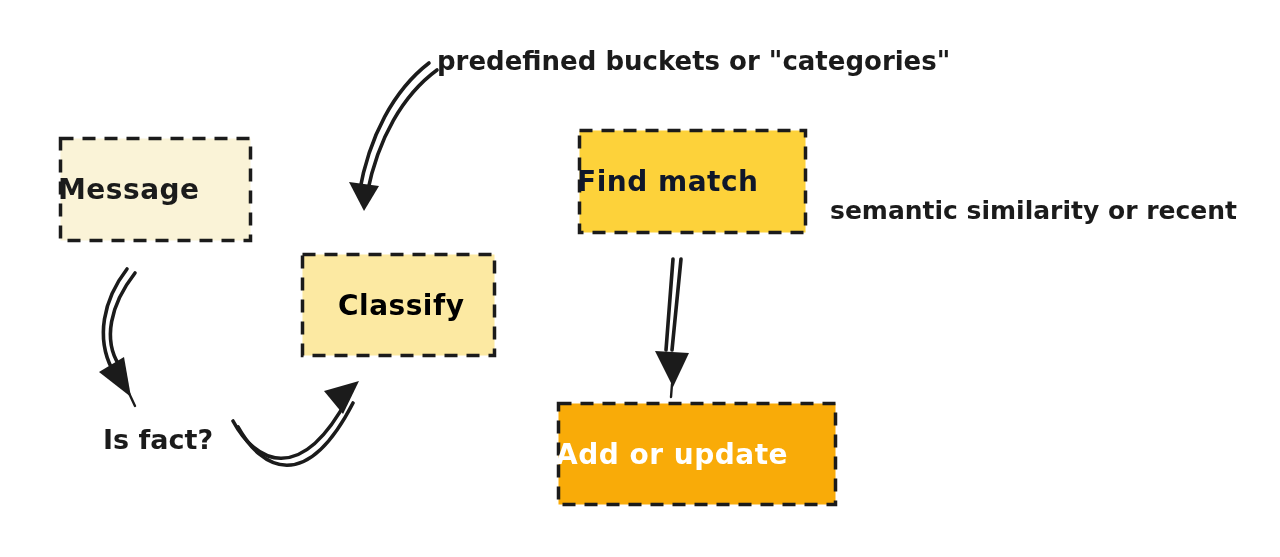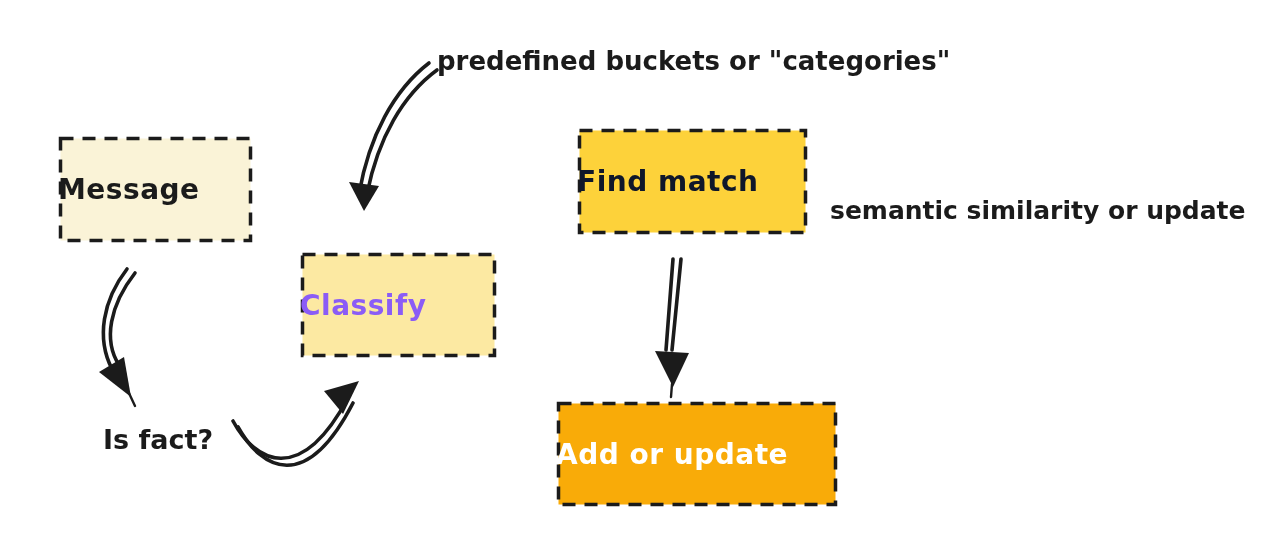--- a/index.html
+++ b/index.html
@@ -87,36 +87,36 @@
     <svg class="node-border" viewBox="0 0 195 107">
       <rect x="2.5" y="2.5" width="190" height="102" stroke-width="3.5" stroke-dasharray="13 9" style="fill: rgb(250, 243, 215); stroke: rgb(27, 27, 27);"></rect>
     </svg>
     <span class="node-label" style="color: rgb(27, 27, 27);">Message</span>
   </div>
 
   <div class="node" style="left:300px; top:252px; width:197px; height:106px;">
     <svg class="node-border" viewBox="0 0 197 106">
       <rect x="2.5" y="2.5" width="192" height="101" stroke-width="3.5" stroke-dasharray="13 9" style="fill: rgb(252, 233, 162); stroke: rgb(27, 27, 27);"></rect>
     </svg>
-    <span class="node-label" style="color: #8b5cf6;">Classify</span>
+    <span class="node-label" style="color: #000000; margin-left: 38px;">Classify</span>
   </div>
 
   <div class="node" style="left:577px; top:128px; width:231px; height:107px;">
     <svg class="node-border" viewBox="0 0 231 107">
       <rect x="2.5" y="2.5" width="226" height="102" stroke-width="3.5" stroke-dasharray="13 9" style="fill: rgb(253, 210, 58); stroke: rgb(27, 27, 27);"></rect>
     </svg>
     <span class="node-label" style="color: #0f172a;">Find match</span>
   </div>
 
   <div class="node" style="left:556px; top:401px; width:282px; height:106px;">
     <svg class="node-border" viewBox="0 0 282 106">
       <rect x="2.5" y="2.5" width="277" height="101" stroke-width="3.5" stroke-dasharray="13 9" style="fill: rgb(249, 171, 8); stroke: rgb(27, 27, 27);"></rect>
     </svg>
     <span class="node-label" style="color: rgb(255, 255, 255);">Add or update</span>
   </div>
 
   <div class="annotation" style="left: 437px; top: 46px; font-size: 26px; color: rgb(27, 27, 27);">predefined buckets or "categories"</div>
 
-  <div class="annotation" style="left: 830px; top: 196px; font-size: 25px; color: rgb(27, 27, 27);">semantic similarity or update</div>
+  <div class="annotation" style="left: 830px; top: 196px; font-size: 25px; color: rgb(27, 27, 27);">semantic similarity or recent</div>
 
   <div class="annotation" style="left: 78px; top: 424px; font-size: 27px; color: rgb(27, 27, 27); margin-left: 25px;">Is fact?</div>
 
 </div>
 
 </body></html>

